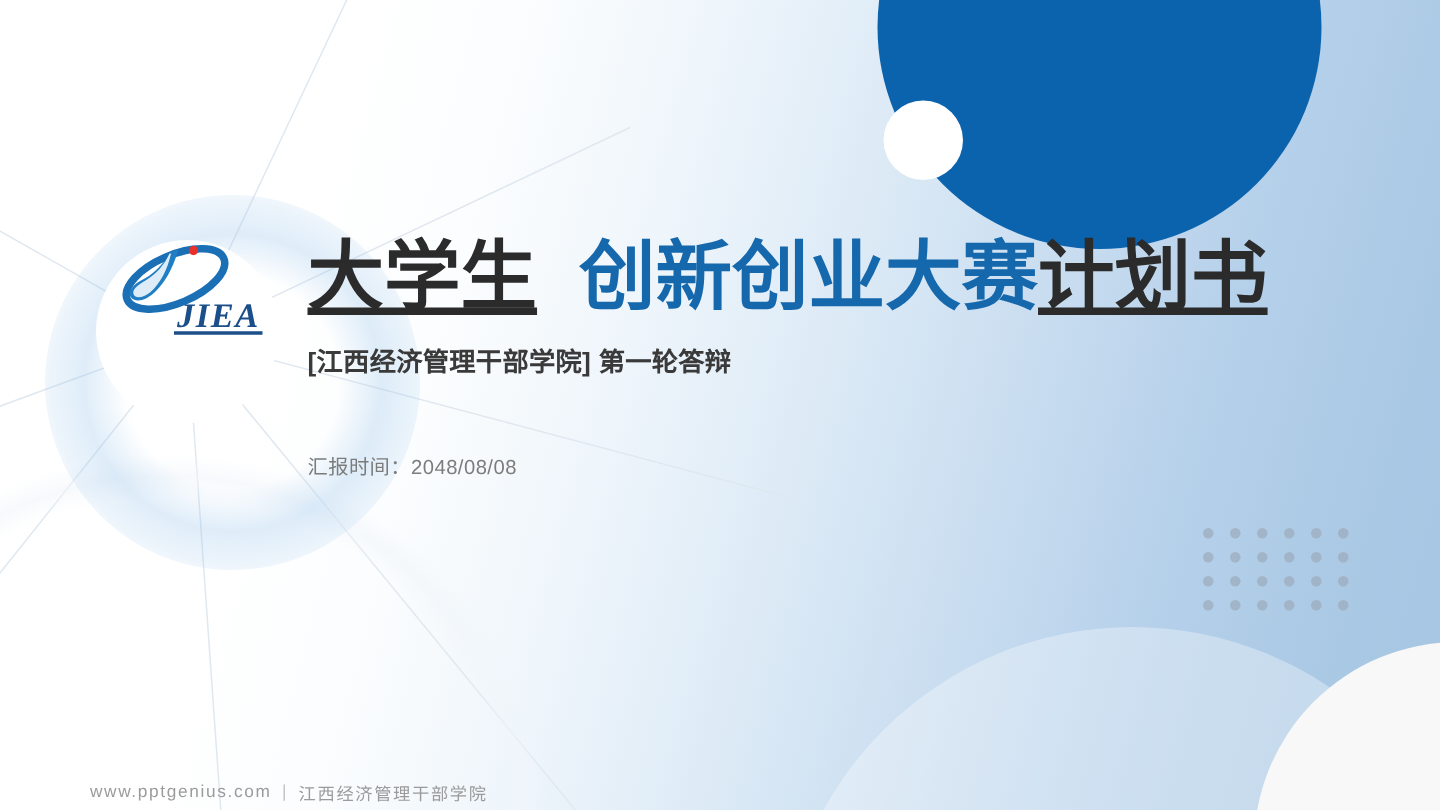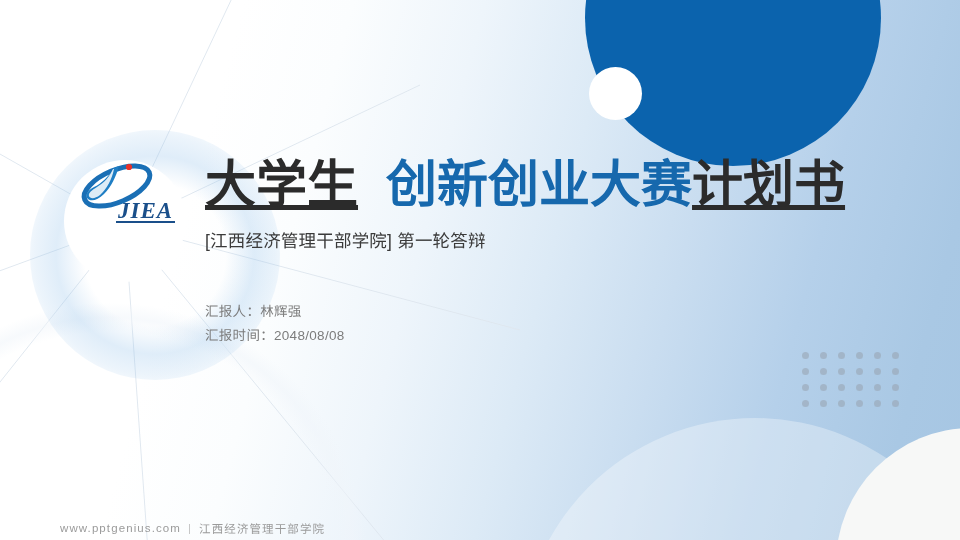--- a/index.html
+++ b/index.html
@@ -161,21 +161,21 @@
     line-height: 1.12;
     letter-spacing: 0px;
     white-space: nowrap;
   }
   .headline .dark { color: #2b2b2b; text-decoration: underline; }
   .headline .blue { color: #1668ad; margin-left: 28px; }
 
   .subtitle {
     margin: 14px 0 0 0;
     font-size: 17.5px;
-    font-weight: 400;
+    font-weight: 700;
     color: #3a3a3a;
     letter-spacing: .2px;
   }
 
   .meta {
     margin-top: 48px;
     color: #7c7c7c;
     font-size: 13.5px;
     line-height: 1.75;
   }
@@ -270,21 +270,20 @@
   <div class="content">
 
 
     <h1 class="headline">
       <span class="dark">大学生</span><span class="blue">创新创业大赛</span><span class="dark">计划书</span>
     </h1>
 
     <div class="subtitle">[江西经济管理干部学院] 第一轮答辩</div>
 
     <div class="meta">
-      <div>汇报人：林辉强</div>
       <div>汇报时间：2048/08/08</div>
     </div>
   </div>
 
   <div class="footer">
     <span>www.pptgenius.com</span>
     <span class="sep">|</span>
     <span>江西经济管理干部学院</span>
   </div>
 

